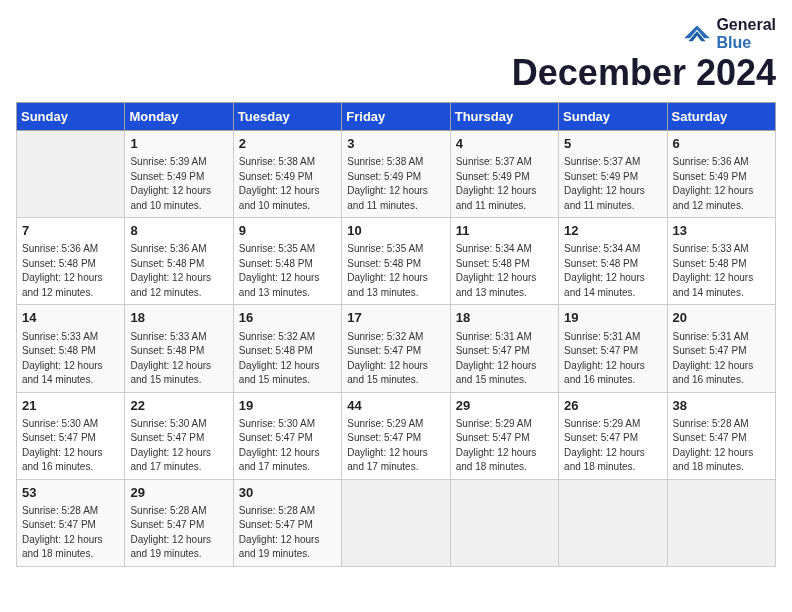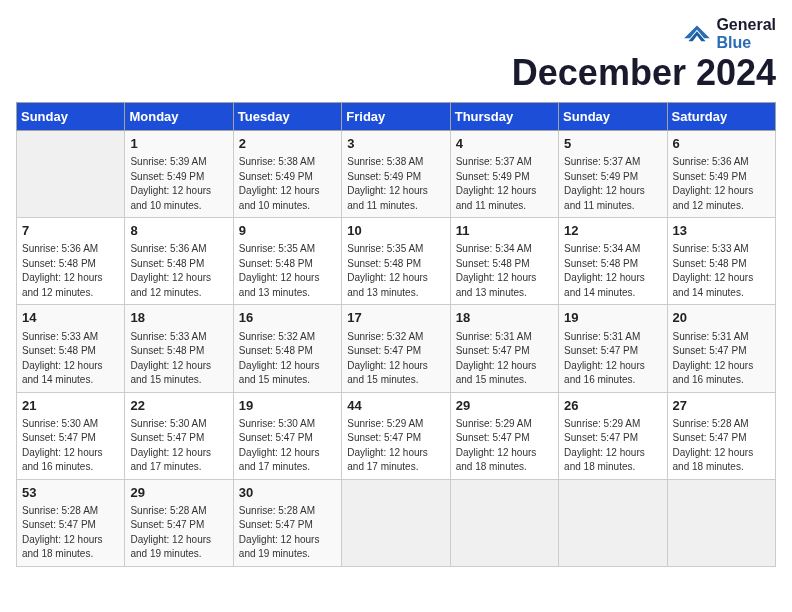--- a/index.html
+++ b/index.html
@@ -304,21 +304,21 @@
 and 18 minutes.</div>
         </td>
         <td>
           <span class="day-num">26</span>
           <div class="day-info" style="white-space: pre-line;">Sunrise: 5:29 AM
 Sunset: 5:47 PM
 Daylight: 12 hours
 and 18 minutes.</div>
         </td>
         <td>
-          <span class="day-num">27</span>
+          <span class="day-num">38</span>
           <div class="day-info" style="white-space: pre-line;">Sunrise: 5:28 AM
 Sunset: 5:47 PM
 Daylight: 12 hours
 and 18 minutes.</div>
         </td>
       </tr>
       <tr>
         <td>
           <span class="day-num">53</span>
           <div class="day-info" style="white-space: pre-line;">Sunrise: 5:28 AM

